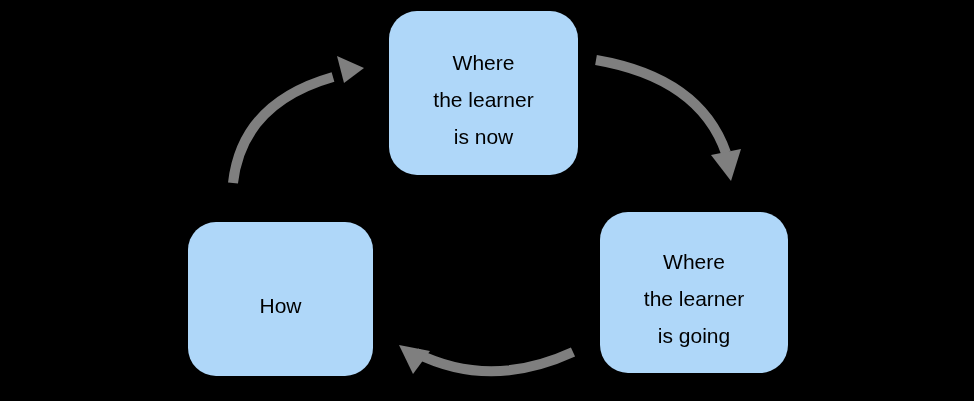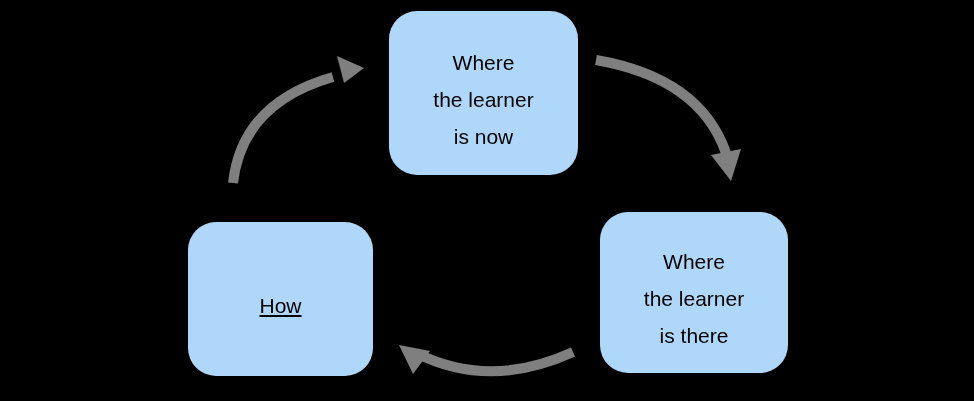--- a/index.html
+++ b/index.html
@@ -39,21 +39,21 @@
     flex-direction: column;
     align-items: center;
     justify-content: center;
     text-align: center;
     color: var(--node-text, #000000);
     font-size: 21px;
     line-height: 25px;
   }
   .node-top   { left: 389px; top: 11px;  width: 189px; height: 164px; }
   .node-right { left: 600px; top: 212px; width: 188px; height: 161px; }
-  .node-left  { left: 188px; top: 222px; width: 185px; height: 154px; text-decoration: underline; }
+  .node-left  { left: 188px; top: 222px; width: 185px; height: 154px; }
   .node-line { display: block; white-space: nowrap; margin-top: 12px; }
 </style>
 </head>
 <body>
 
 <div class="stage">
 
   <svg class="arrows-layer" viewBox="0 0 974 401" aria-hidden="true">
 
     <g>
@@ -74,20 +74,20 @@
 
   <div class="node node-top">
     <span class="node-line">Where</span>
     <span class="node-line">the learner</span>
     <span class="node-line">is now</span>
   </div>
 
   <div class="node node-right">
     <span class="node-line">Where</span>
     <span class="node-line">the learner</span>
-    <span class="node-line">is there</span>
+    <span class="node-line">is going</span>
   </div>
 
   <div class="node node-left">
     <span class="node-line">How</span>
   </div>
 
 </div>
 
 </body></html>

